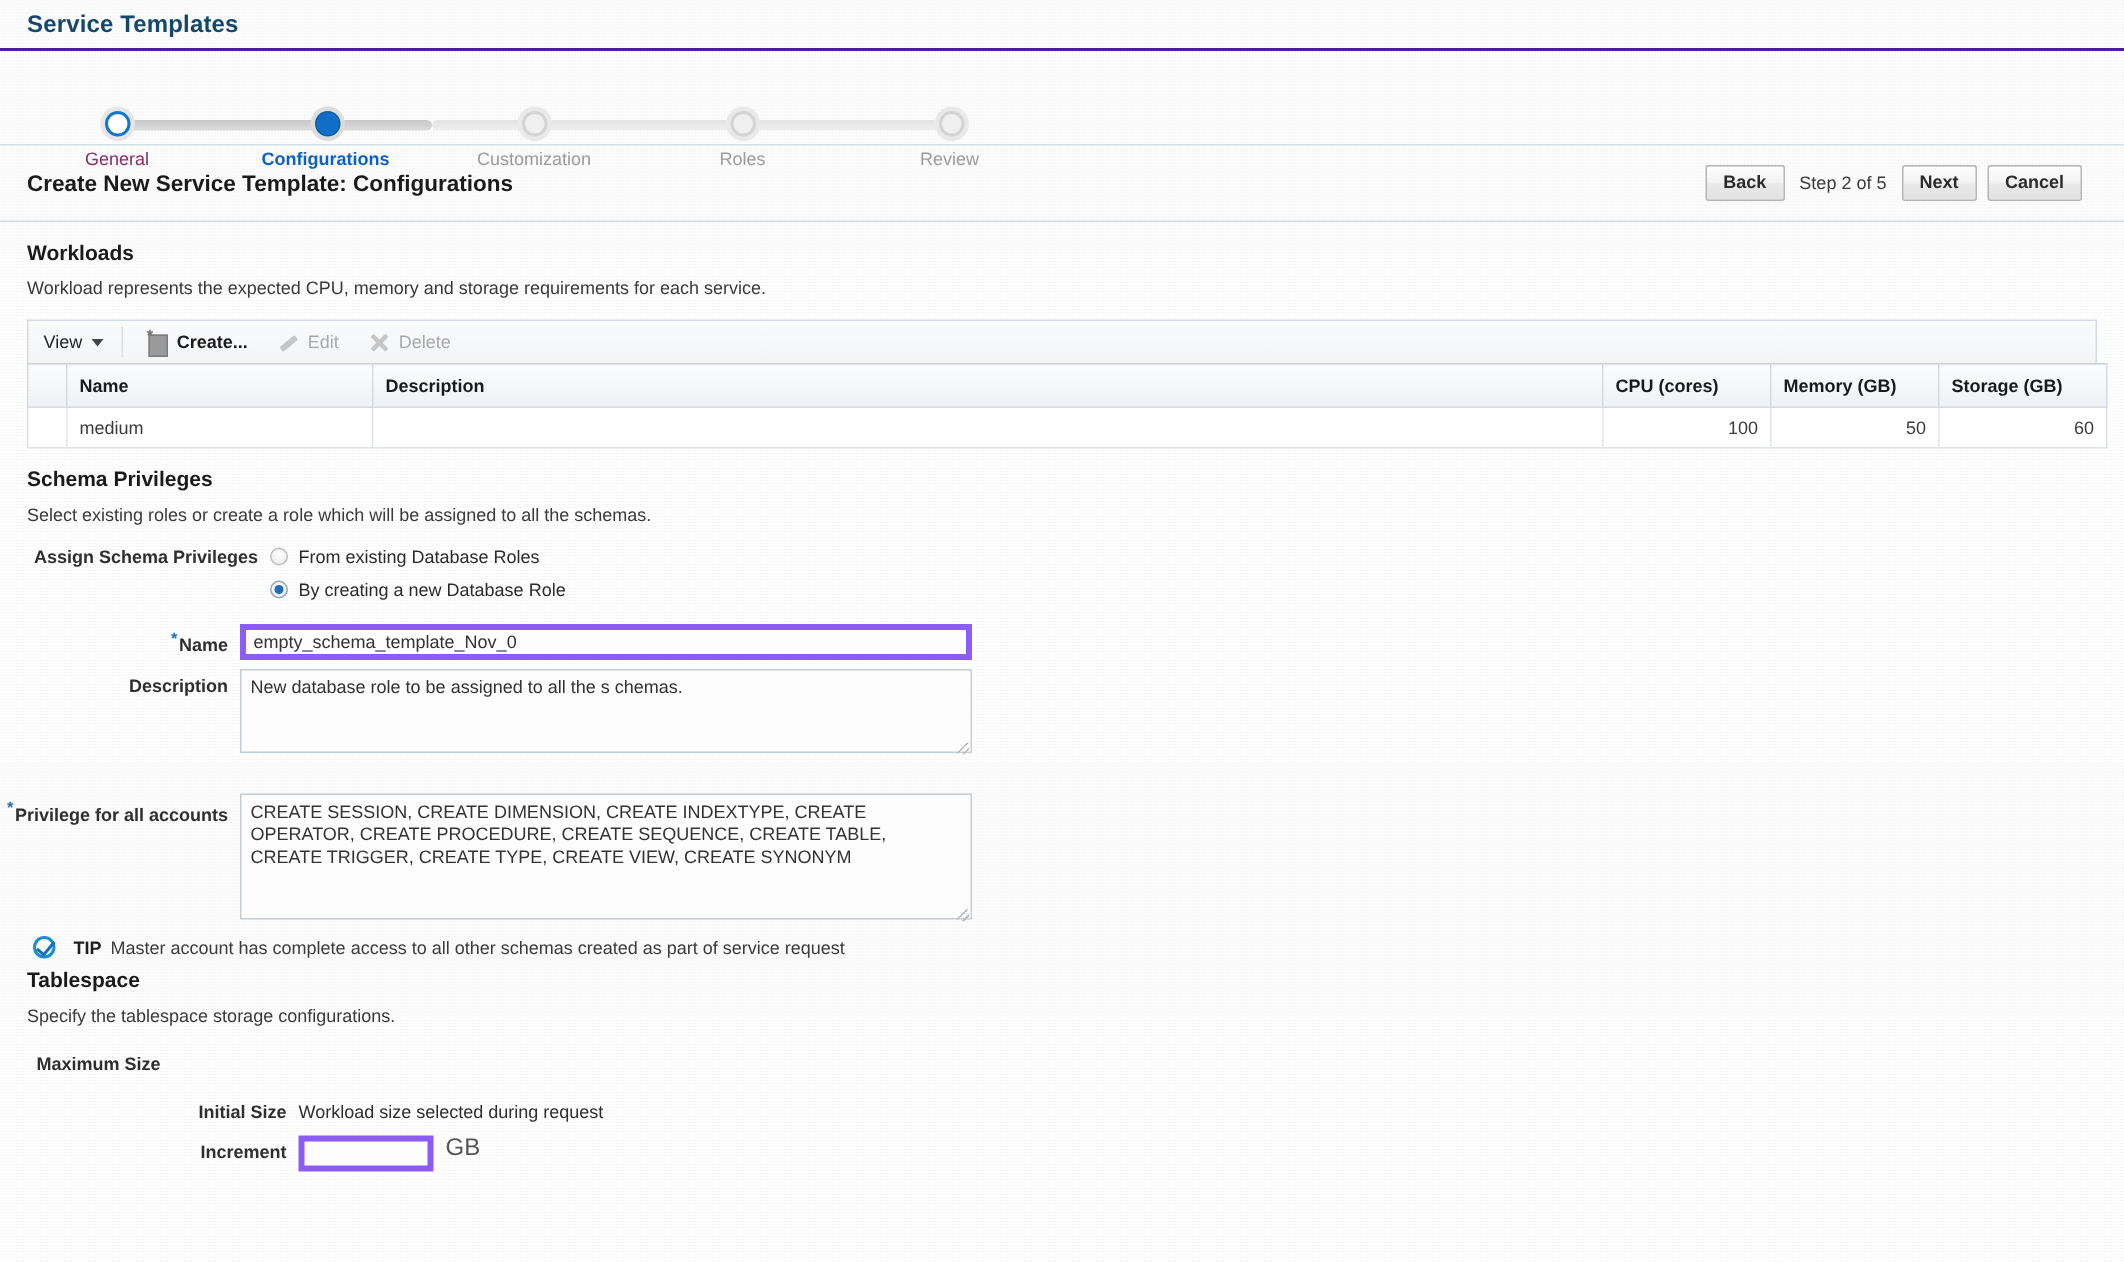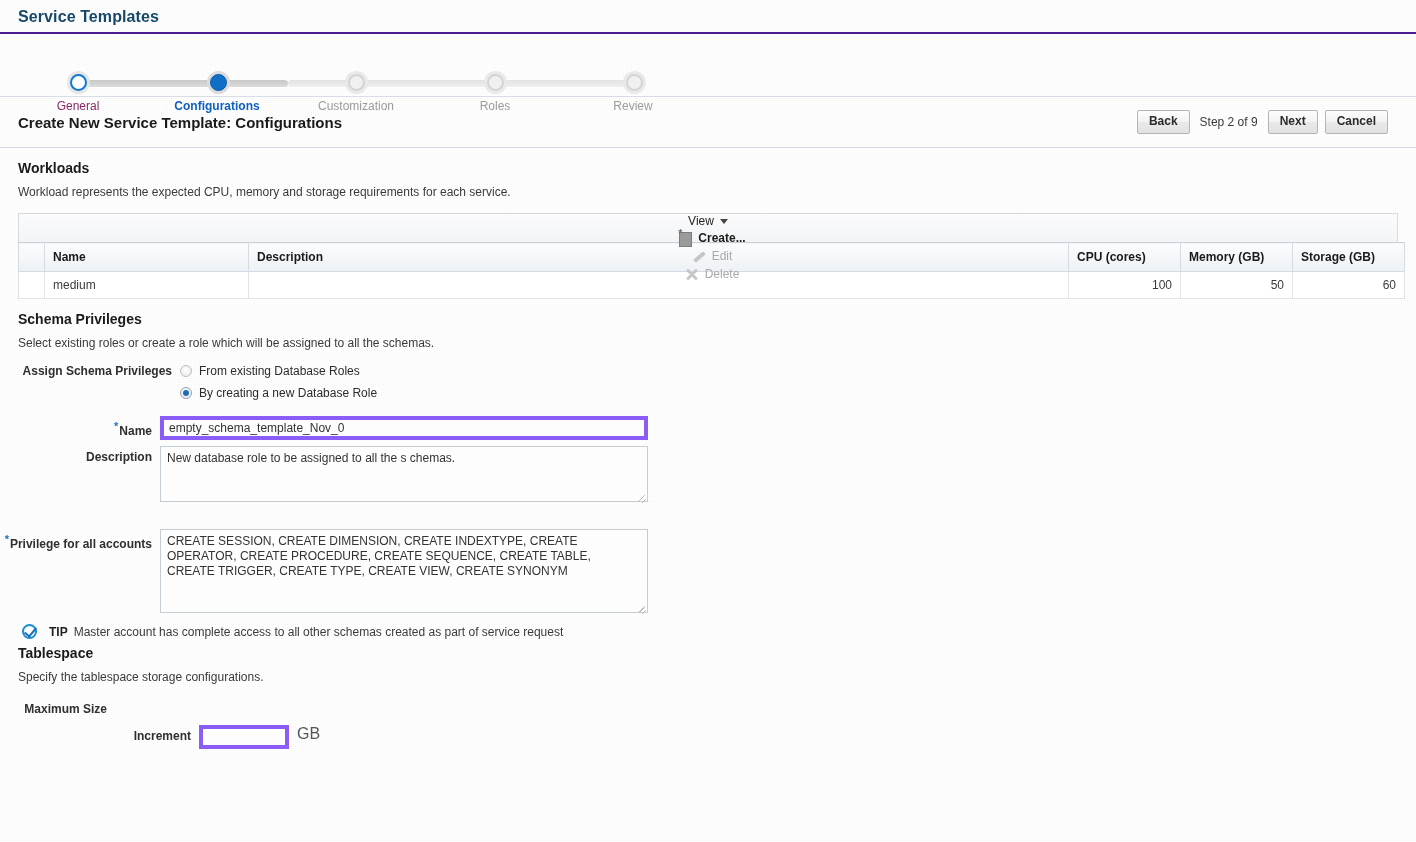--- a/index.html
+++ b/index.html
@@ -150,21 +150,20 @@
   
   .table-block { margin: 14px 18px 0 18px; }
   .tbl-toolbar {
     display: flex;
     align-items: center;
     height: 28px;
     border: 1px solid #d4dbe2;
     border-bottom: none;
     background: linear-gradient(to bottom, #fbfbfc, #f2f4f6);
     padding-left: 8px;
-    flex-direction: column;
   }
   .view-menu {
     display: flex;
     align-items: center;
     gap: 6px;
     font-size: 12px;
     color: #222;
     padding: 0 10px 0 2px;
     cursor: pointer;
   }
@@ -410,21 +409,21 @@
 
     <div class="train-dot future" style="left:626px;"></div>
     <div class="train-label future" style="left:633px;">Review</div>
   </div>
 </div>
 
 <div class="header-bar">
   <div class="header-title">Create New Service Template: Configurations</div>
   <div class="header-actions">
     <button class="btn">Back</button>
-    <span class="step-indicator">Step 2 of 9</span>
+    <span class="step-indicator">Step 2 of 5</span>
     <button class="btn">Next</button>
     <button class="btn">Cancel</button>
   </div>
 </div>
 
 <div class="content">
 
   <div class="section-head">Workloads</div>
   <div class="section-sub">Workload represents the expected CPU, memory and storage requirements for each service.</div>
 
@@ -536,20 +535,24 @@
 
   <div class="section-head" style="padding-top:6px;">Tablespace</div>
   <div class="section-sub">Specify the tablespace storage configurations.</div>
 
   <div style="margin-top:14px;">
     <div class="form-row" style="margin-top:0;">
       <div class="form-label" style="width:115px;">Maximum Size</div>
     </div>
 
 
+    <div class="form-row" style="margin-top:14px;">
+      <div class="form-label" style="width:199px;">Initial Size</div>
+      <div class="static-value">Workload size selected during request</div>
+    </div>
 
     <div class="form-row" style="margin-top:9px;">
       <div class="form-label" style="width:199px;">Increment</div>
       <input class="txt w-incr" type="text" value="" style="">
       <span class="unit">GB</span>
     </div>
   </div>
 
 </div>
 

